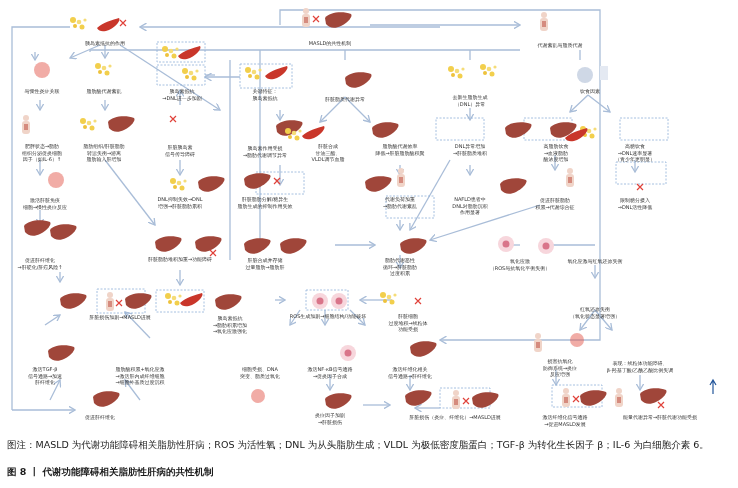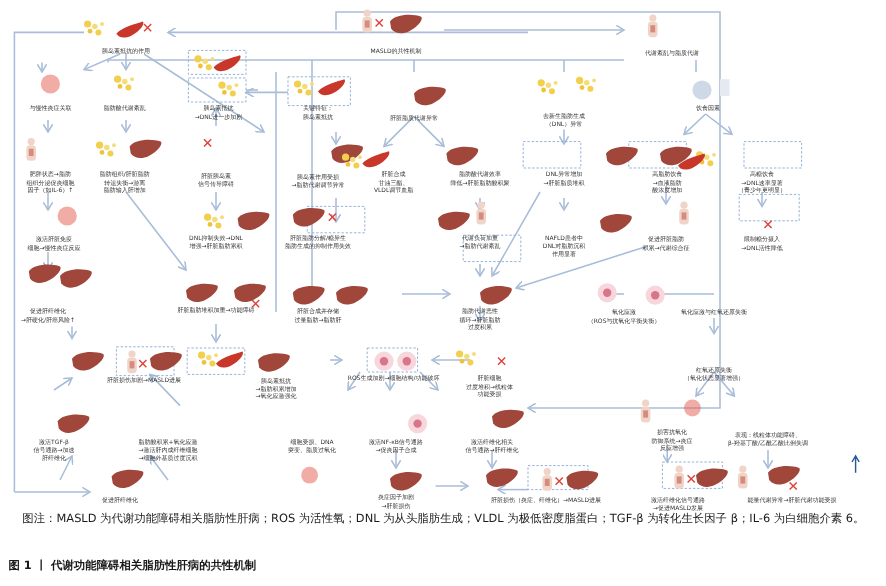--- a/index.html
+++ b/index.html
@@ -1,20 +1,20 @@
 <!DOCTYPE html>
 <html><head>
 <meta charset="utf-8">
 <style>
   html,body{margin:0;padding:0;background:#ffffff;}
   body{width:738px;height:488px;position:relative;overflow:hidden;font-family:"DejaVu Sans",sans-serif;}
   #fig{position:absolute;left:0;top:0;width:738px;height:430px;}
   .lbl{position:absolute;font-size:5px;line-height:6.5px;color:#333;text-align:center;white-space:pre;transform:translateX(-50%);}
   .caption{position:absolute;left:7px;font-size:9.5px;color:#1a1a1a;line-height:13px;}
-  .cap1{top:426px;width:725px;text-align:center;}
+  .cap1{top:438px;width:725px;}
   .cap2{top:465px;font-weight:bold;}
 </style>
 </head>
 <body>
 
 <svg id="fig" viewBox="0 0 738 430" xmlns="http://www.w3.org/2000/svg">
   <defs>
     <marker id="ah" markerWidth="6" markerHeight="6" refX="5" refY="3" orient="auto">
       <path d="M0,0 L5,3 L0,6" fill="none" stroke="#a9bdd8" stroke-width="1"></path>
     </marker>
@@ -303,13 +303,13 @@
 β-羟基丁酸/乙酰乙酸比例失调</div>
 <div class="lbl" style="left:100px;top:414px;">促进肝纤维化</div>
 <div class="lbl" style="left:330px;top:412px;">炎症因子加剧
 →肝脏损伤</div>
 <div class="lbl" style="left:455px;top:414px;">肝脏损伤（炎症、纤维化）→MASLD进展</div>
 <div class="lbl" style="left:565px;top:414px;">激活纤维化信号通路
 →促进MASLD发展</div>
 <div class="lbl" style="left:660px;top:414px;">能量代谢异常→肝脏代谢功能受损</div>
 
 <div class="caption cap1">图注：MASLD 为代谢功能障碍相关脂肪性肝病；ROS 为活性氧；DNL 为从头脂肪生成；VLDL 为极低密度脂蛋白；TGF-β 为转化生长因子 β；IL-6 为白细胞介素 6。</div>
-<div class="caption cap2">图 1 丨 代谢功能障碍相关脂肪性肝病的共性机制</div>
+<div class="caption cap2">图 8 丨 代谢功能障碍相关脂肪性肝病的共性机制</div>
 
 </body></html>

